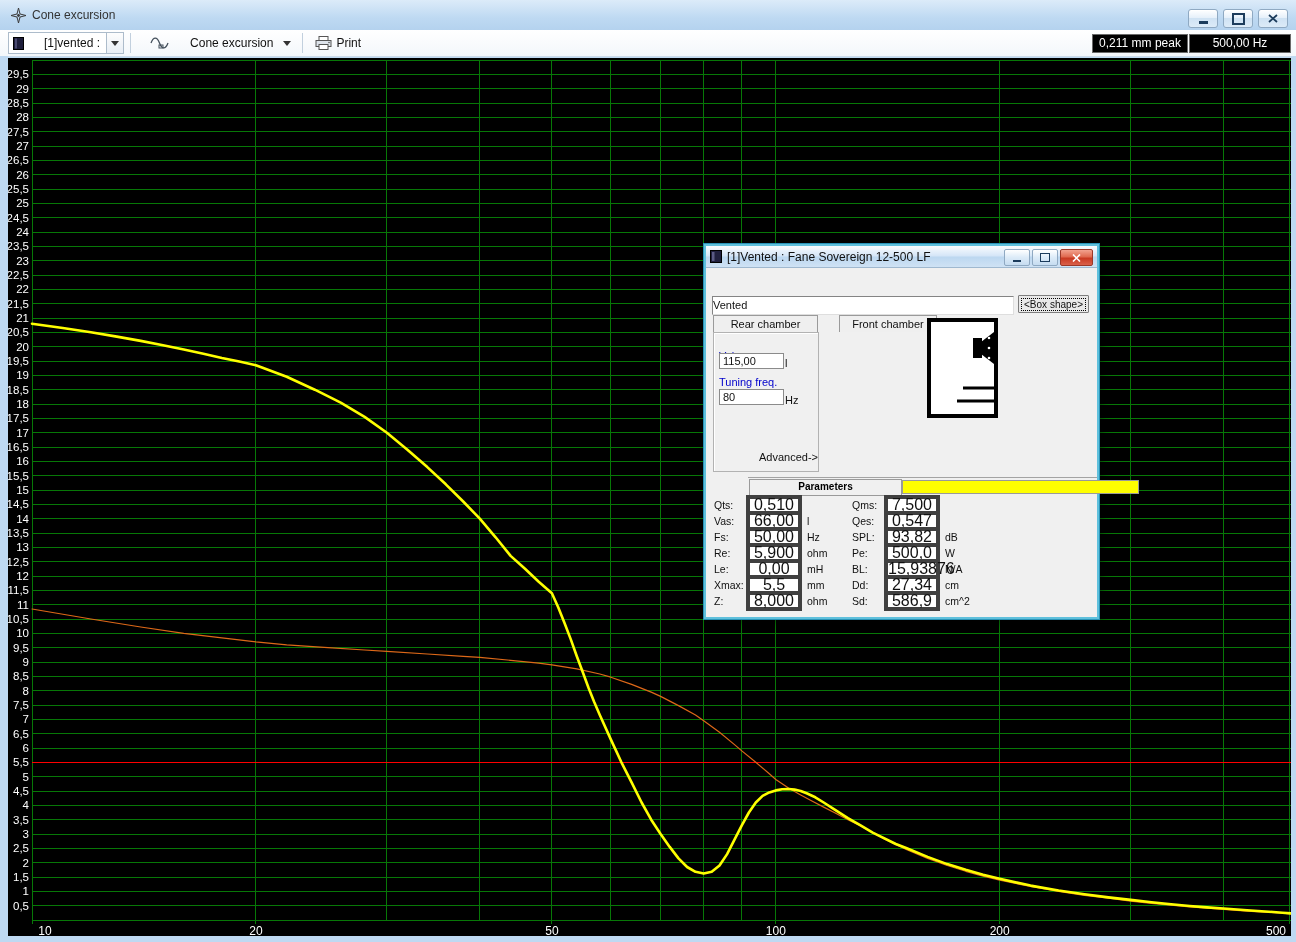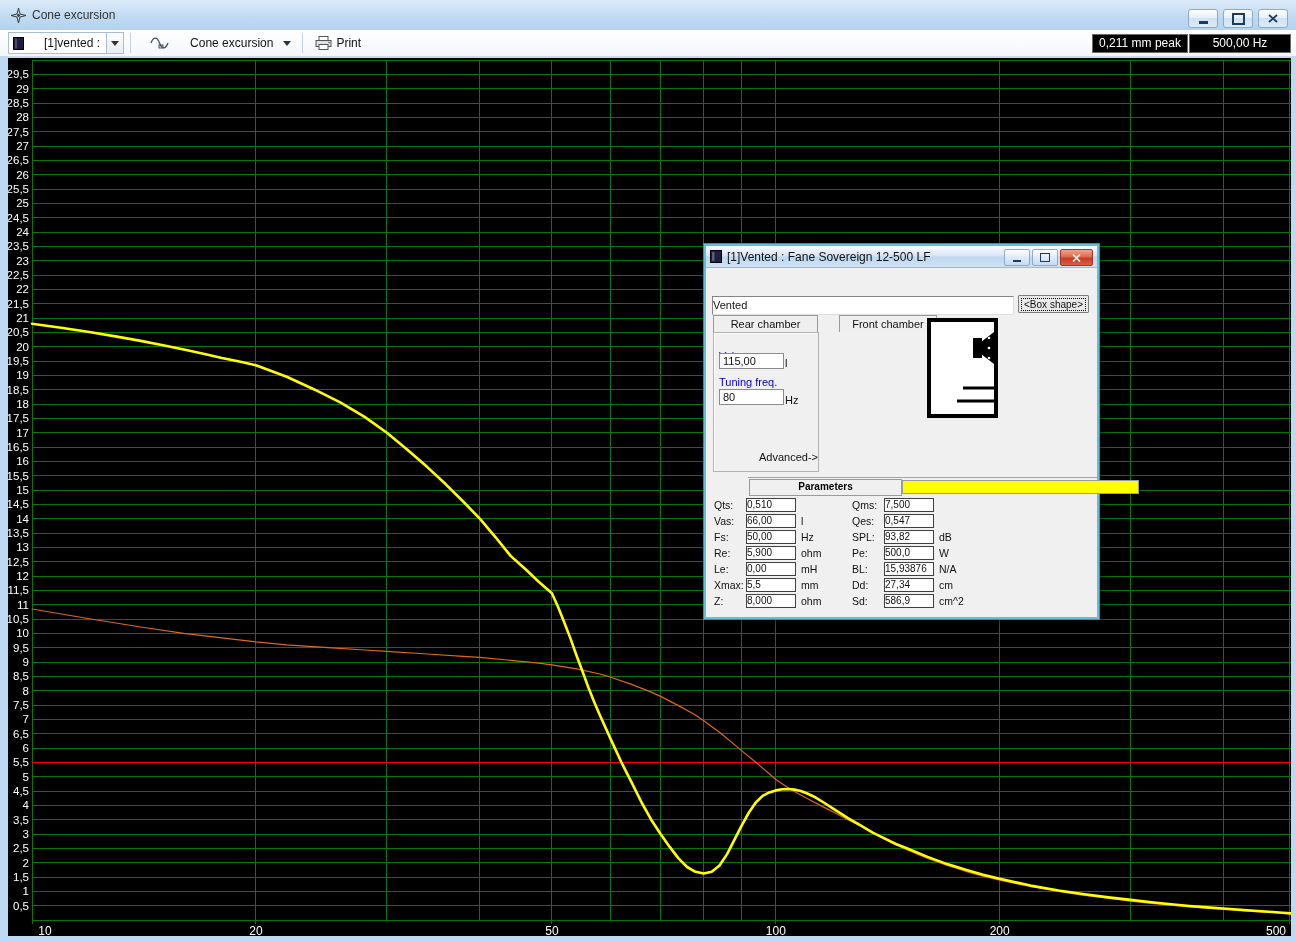--- a/index.html
+++ b/index.html
@@ -89,22 +89,22 @@
   .params-header{position:absolute;left:0px;top:231px;right:0;height:17px;border-top:1px solid #a3a3a3;margin-left:42px;}
   .params-tab{position:absolute;left:1px;top:1px;width:151px;height:15px;background:#f0f0f0;
     border:1px solid #9a9a9a;font-size:10px;font-weight:bold;text-align:center;line-height:14px;color:#000;}
   .yellow-bar{position:absolute;left:154px;top:2px;width:235px;height:12px;background:#ffff00;border:1px solid #9a9a9a;}
 
   .params-col{position:absolute;top:251px;font-size:11px;color:#111;}
   #params-left{left:8px;width:132px;}
   #params-right{left:146px;width:170px;}
   .param-row{display:flex;align-items:center;height:16px;}
   .p-label{width:32px;font-size:10.5px;}
-  .p-value{width:48px;height:12px;line-height:12px;background:#fff;border:1px solid #404040;
-    text-align:left;font-size:10px;}
+  .p-value{width:48px;height:12px;line-height:12px;background:#fff;border:4px solid #404040;
+    text-align:center;font-size:16px;}
   .p-unit{margin-left:5px;font-size:10.5px;white-space:nowrap;}
 </style>
 </head>
 <body>
 
 <div id="app">
 
   <div class="titlebar">
     <span class="ticon">
       <svg width="15" height="15" viewBox="0 0 15 15">

